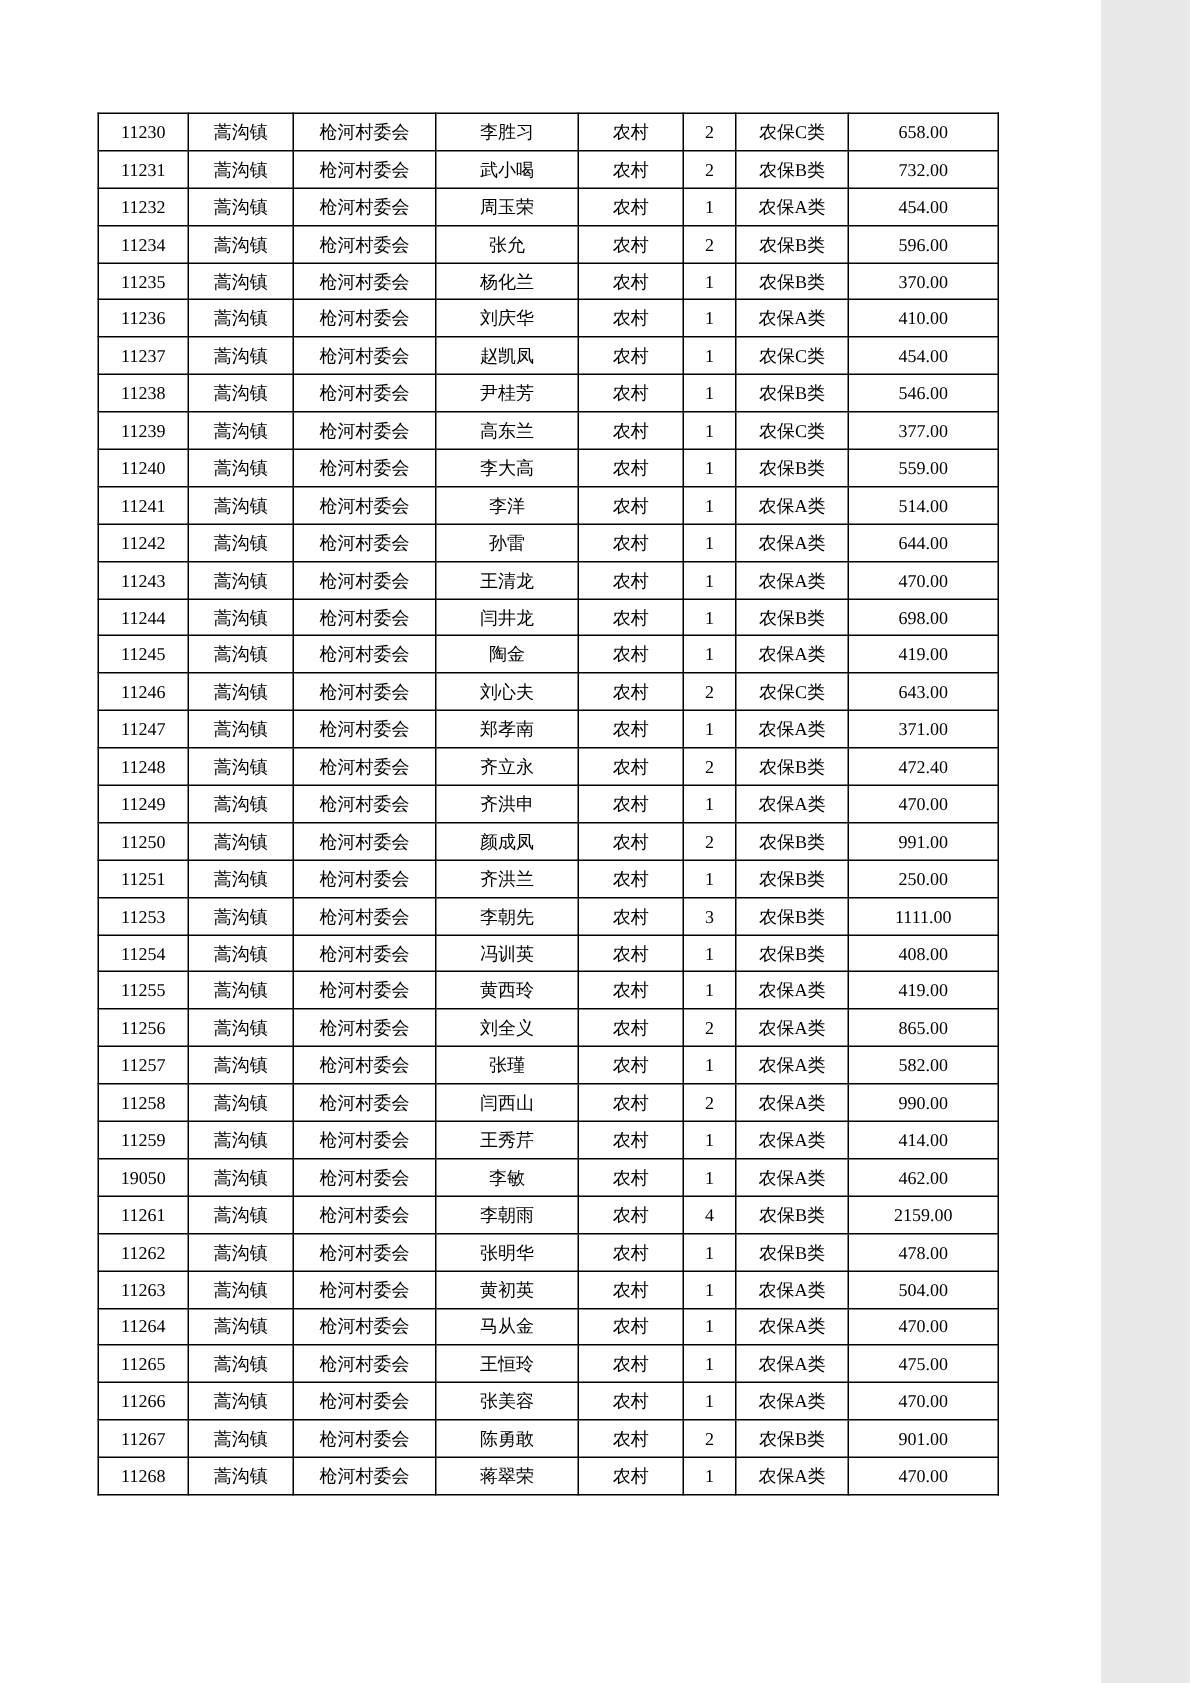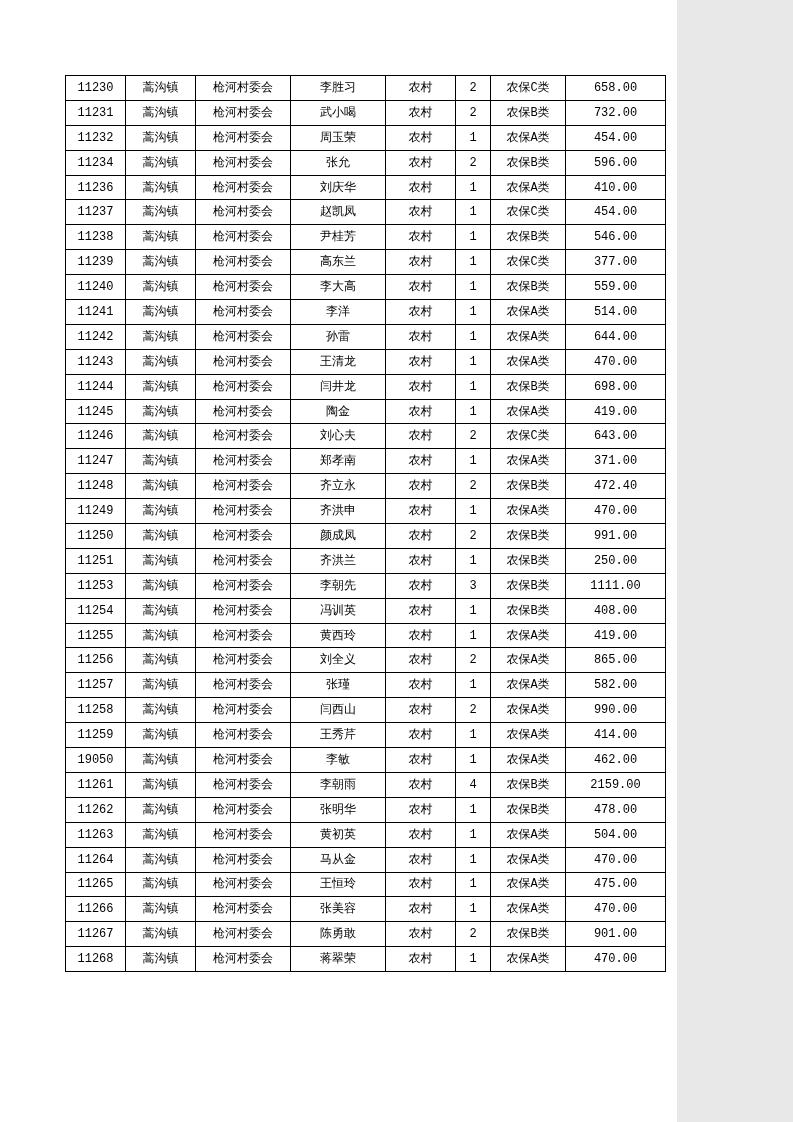--- a/index.html
+++ b/index.html
@@ -2,24 +2,24 @@
 <html><head>
 <meta charset="utf-8">
 <style>
   html, body {
     margin: 0;
     padding: 0;
     background: #e8e8e8;
   }
   .page {
     position: relative;
-    width: 677px;
+    width: 734px;
     height: 1122px;
     background: #ffffff;
-    font-family: Liberation Mono, monospace;
+    font-family: Liberation Serif, serif;
     overflow: hidden;
   }
   table.data-table {
     position: absolute;
     left: 65px;
     top: 75px;
     border-collapse: collapse;
     table-layout: fixed;
     width: 600px;
   }
@@ -94,20 +94,30 @@
           <td>11234</td>
           <td>蒿沟镇</td>
           <td>枪河村委会</td>
           <td>张允</td>
           <td>农村</td>
           <td>2</td>
           <td>农保B类</td>
           <td>596.00</td>
         </tr>
         <tr>
+          <td>11235</td>
+          <td>蒿沟镇</td>
+          <td>枪河村委会</td>
+          <td>杨化兰</td>
+          <td>农村</td>
+          <td>1</td>
+          <td>农保B类</td>
+          <td>370.00</td>
+        </tr>
+        <tr>
           <td>11236</td>
           <td>蒿沟镇</td>
           <td>枪河村委会</td>
           <td>刘庆华</td>
           <td>农村</td>
           <td>1</td>
           <td>农保A类</td>
           <td>410.00</td>
         </tr>
         <tr>

